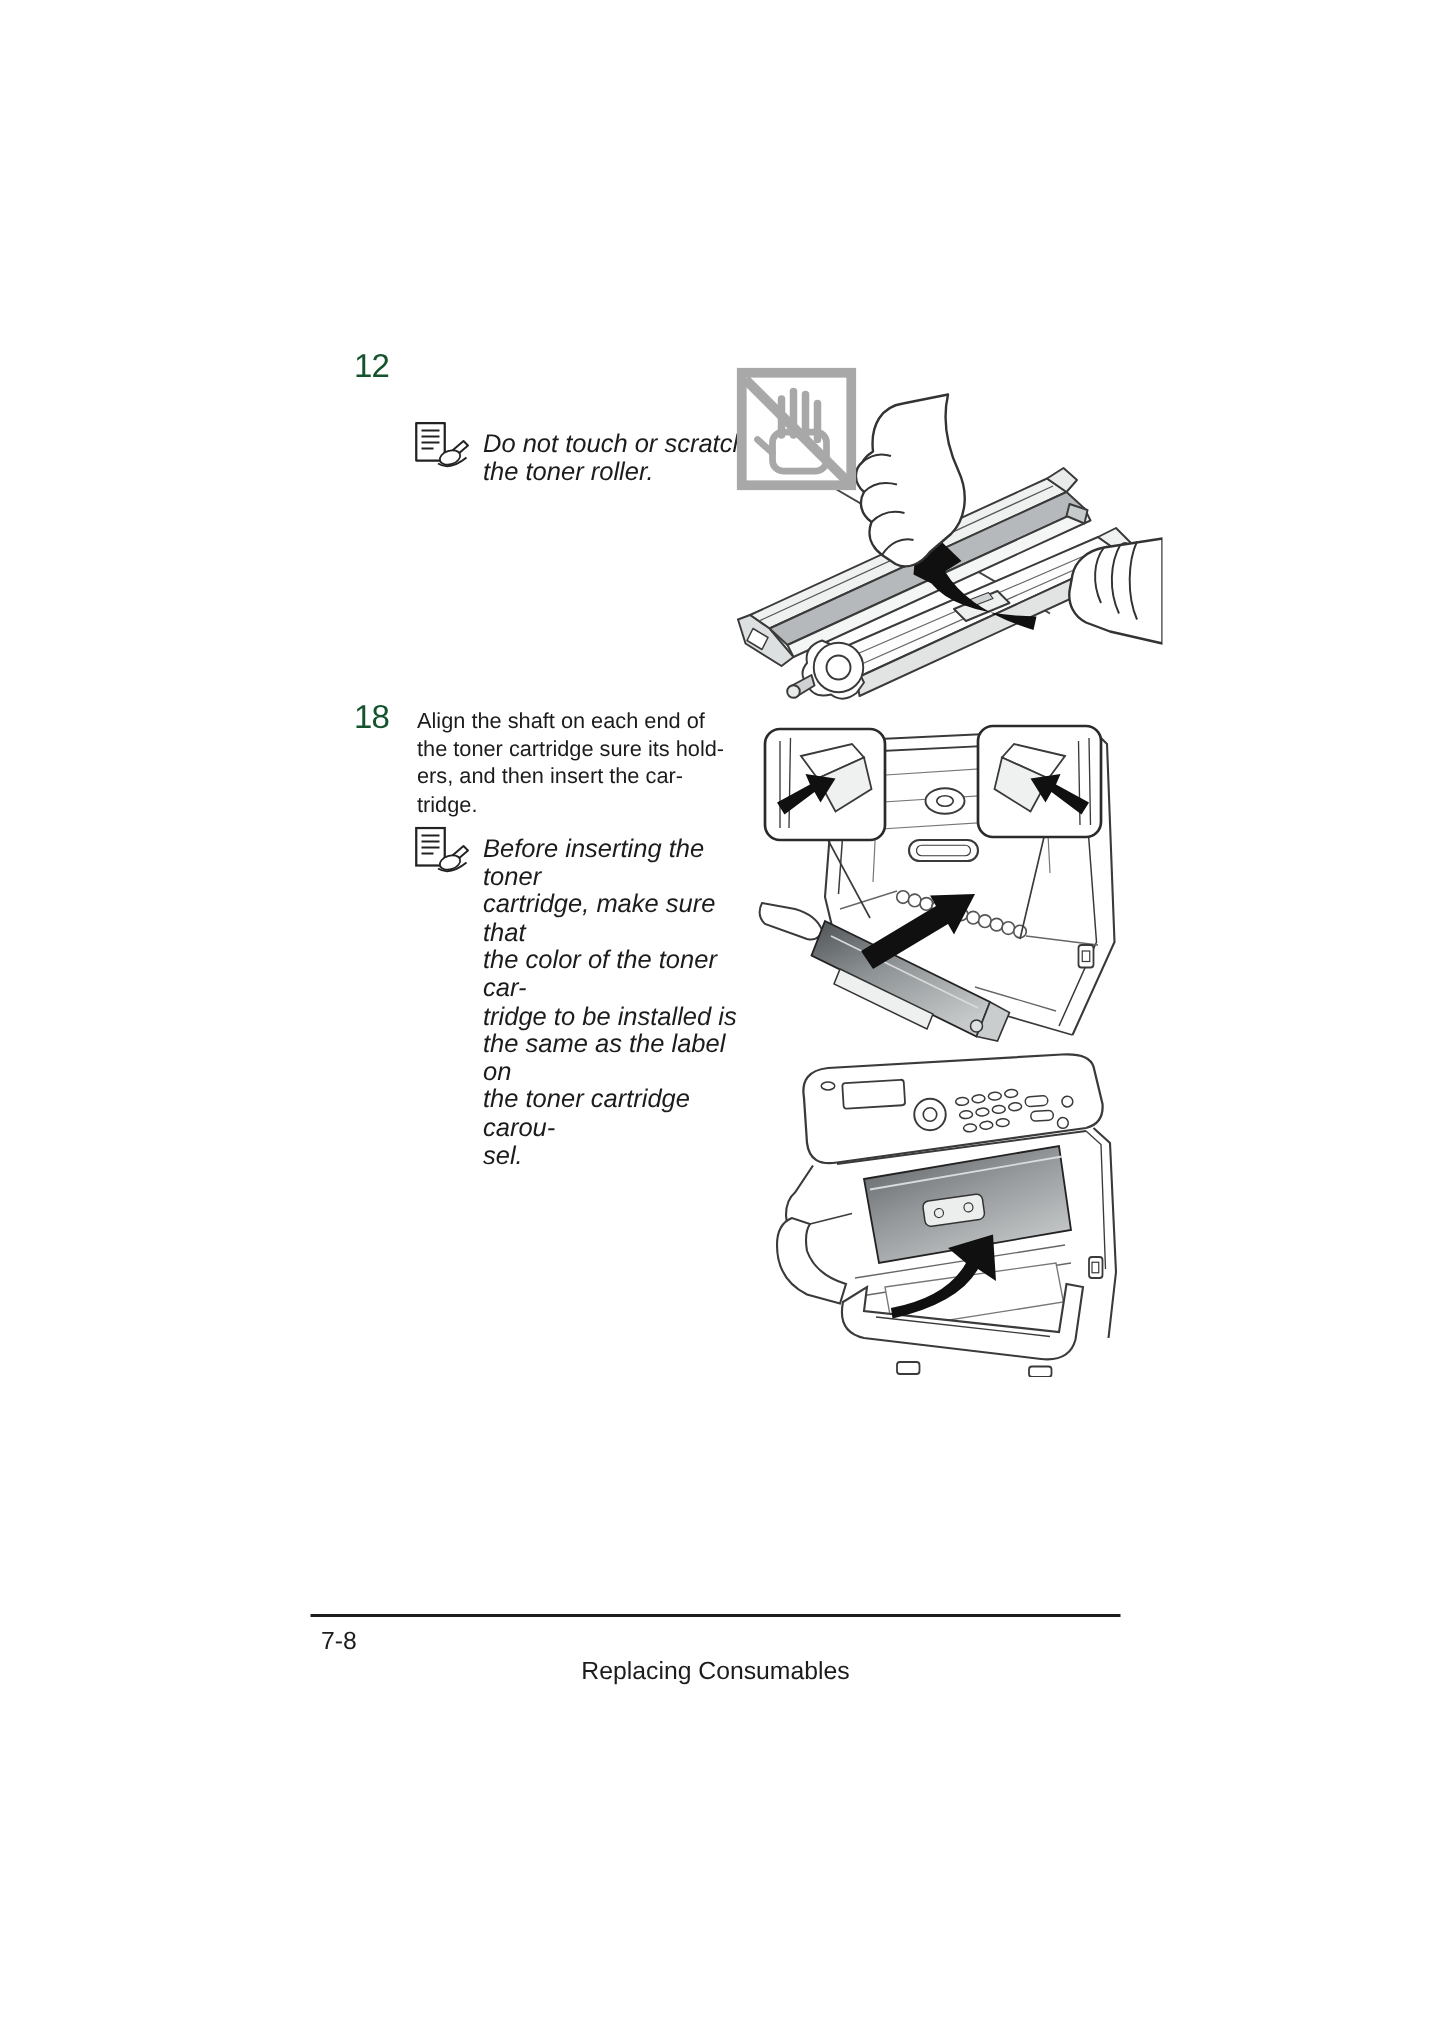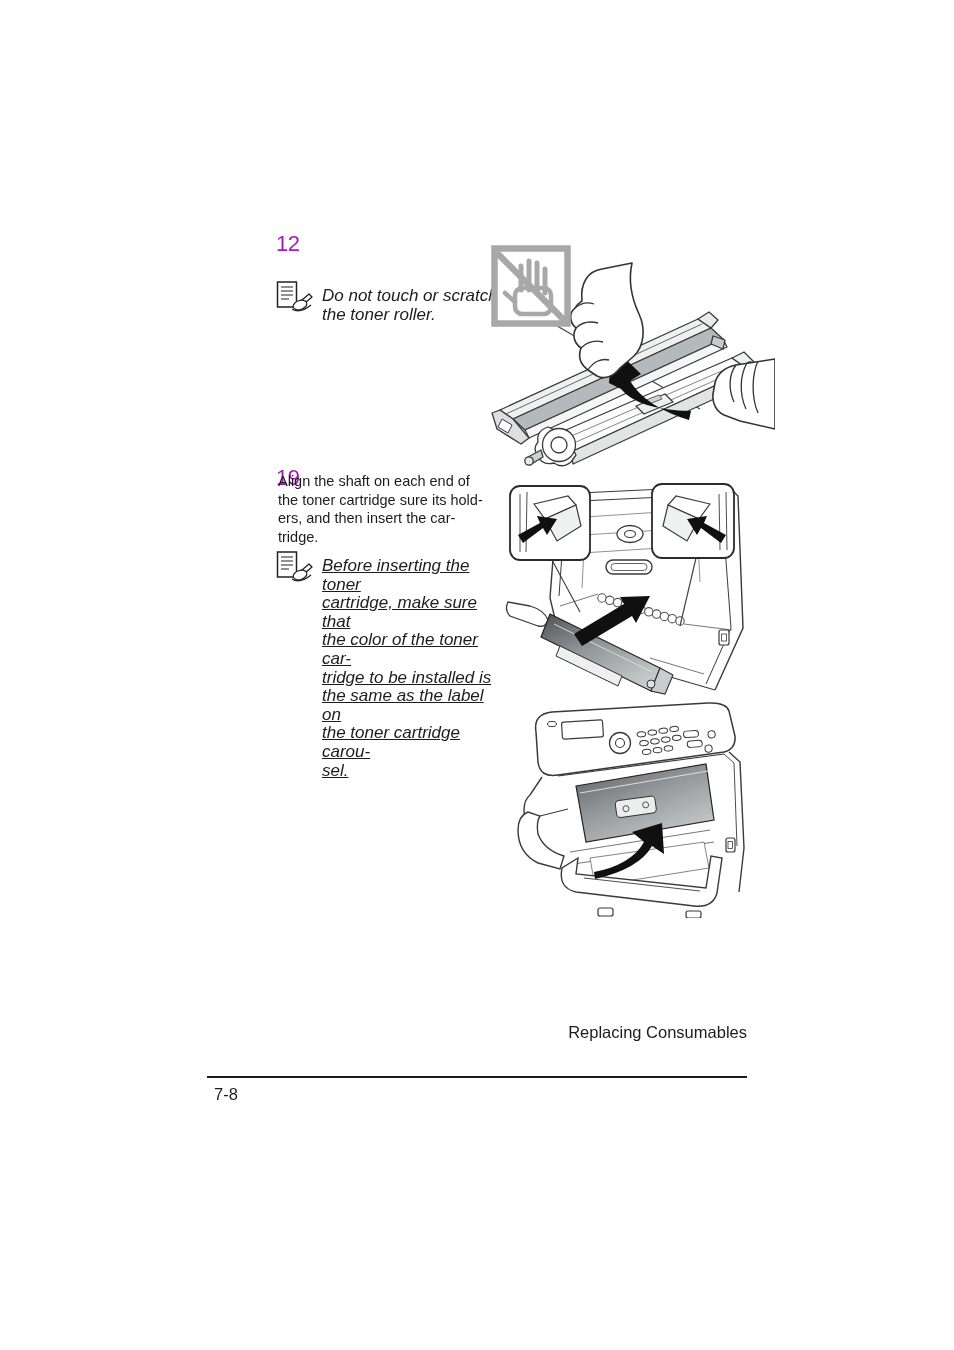--- a/index.html
+++ b/index.html
@@ -2,21 +2,21 @@
 <html><head>
 <meta charset="utf-8">
 <style>
   * { margin:0; padding:0; box-sizing:border-box; }
   html,body { background:#fff; }
   .page {
     position:relative; width:954px; height:1350px; background:#ffffff;
     font-family:"Liberation Sans", sans-serif; color:#1c1c1c; overflow:hidden;
   }
   .abs { position:absolute; }
-  .step-num { font-size:22px; letter-spacing:-0.5px; color:#a21caf;margin-left:40px; }
+  .step-num { font-size:22px; letter-spacing:-0.5px; color:#14532d; }
   .body-text { font-size:14.5px; line-height:18.6px; white-space:pre-line; }
   .note-text { font-size:17px; line-height:18.6px; white-space:pre-line; font-style:italic; }
   .footer-rule { background:#1c1c1c; height:1.5px; }
   .footer-text { font-size:16.5px; color:#1c1c1c; }
   svg { display:block; }
 </style>
 </head>
 <body>
 
 <div class="page">
@@ -87,34 +87,34 @@
         <path d="M35,13 L35,42" stroke-width="5"></path>
         <path d="M43,15 L43,43" stroke-width="5"></path>
         <path d="M51,21 L51,45" stroke-width="5"></path>
         <rect x="21" y="40" width="36" height="26" rx="7" stroke-width="4.5"></rect>
         <path d="M21,54 L11,45" stroke-width="4.5"></path>
       </g>
       <path d="M3,5 L71,73" stroke="#a8a8a8" stroke-width="6.5"></path>
     </g>
   </svg>
 
-  <div class="abs step-num" style="left:236px; top:465px;">19</div>
+  <div class="abs step-num" style="left:236px; top:465px;">18</div>
   <div class="abs body-text" style="left:278px; top:472px; width:220px;">Align the shaft on each end of
 the toner cartridge sure its hold-
 ers, and then insert the car-
 tridge.</div>
 
   <svg class="abs" style="left:276px; top:551px;" width="38" height="32" viewBox="0 0 38 32">
     <rect x="1.5" y="1" width="19" height="25" fill="#fff" stroke="#222" stroke-width="1.5"></rect>
     <path d="M5,6 L17,6 M5,10 L17,10 M5,14 L17,14 M5,18 L13,18" stroke="#222" stroke-width="1.2" fill="none"></path>
     <path d="M19,25 L33,13 L36,16 L22,28 Z" fill="#fff" stroke="#222" stroke-width="1.3" stroke-linejoin="round"></path>
     <path d="M16,28 Q24,33 35,24" fill="none" stroke="#222" stroke-width="1.3"></path>
     <ellipse cx="24" cy="24" rx="7" ry="4.5" fill="#fff" stroke="#222" stroke-width="1.2" transform="rotate(-18 24 24)"></ellipse>
   </svg>
-  <div class="abs note-text" style="left:322px; top:557px; width:185px;text-decoration:underline;">Before inserting the toner
+  <div class="abs note-text" style="left:322px; top:557px; width:185px;">Before inserting the toner
 cartridge, make sure that
 the color of the toner car-
 tridge to be installed is
 the same as the label on
 the toner cartridge carou-
 sel.</div>
 
   <svg class="abs" style="left:500px; top:478px;" width="245" height="228" viewBox="0 0 245 228">
     <defs>
       <linearGradient id="gcart2" x1="0" y1="0" x2="0.7" y2="1">
@@ -245,15 +245,15 @@
     <path d="M64,168 Q60,188 78,192 L196,206 Q215,208 219,193 L224,158 L213,156 L208,188 L78,174 L80,158 Z" fill="#fff" stroke="#3a3a3a" stroke-width="1.4"></path>
     <path d="M86,178 L202,191" stroke="#3a3a3a" stroke-width="0.9" fill="none"></path>
     <rect x="100" y="208" width="15" height="8" rx="2" fill="#fff" stroke="#3a3a3a" stroke-width="1.2"></rect>
     <rect x="188" y="211" width="15" height="7" rx="2" fill="#fff" stroke="#3a3a3a" stroke-width="1.2"></rect>
 
     <path d="M96,172 Q133,165 146,142 L134,132 L164,123 L166,154 L154,146 Q141,169 97,179 Z" fill="#101010"></path>
   </svg>
 
   <div class="abs footer-rule" style="left:207px; top:1076px; width:540px;"></div>
   <div class="abs footer-text" style="left:214px; top:1085px;text-align:center;">7-8</div>
-  <div class="abs footer-text" style="left:207px; top:1023px; width:540px; text-align:right;">Replacing Consumables</div>
+  <div class="abs footer-text" style="left:207px; top:1105px; width:540px; text-align:center;">Replacing Consumables</div>
 
 </div>
 
 </body></html>

